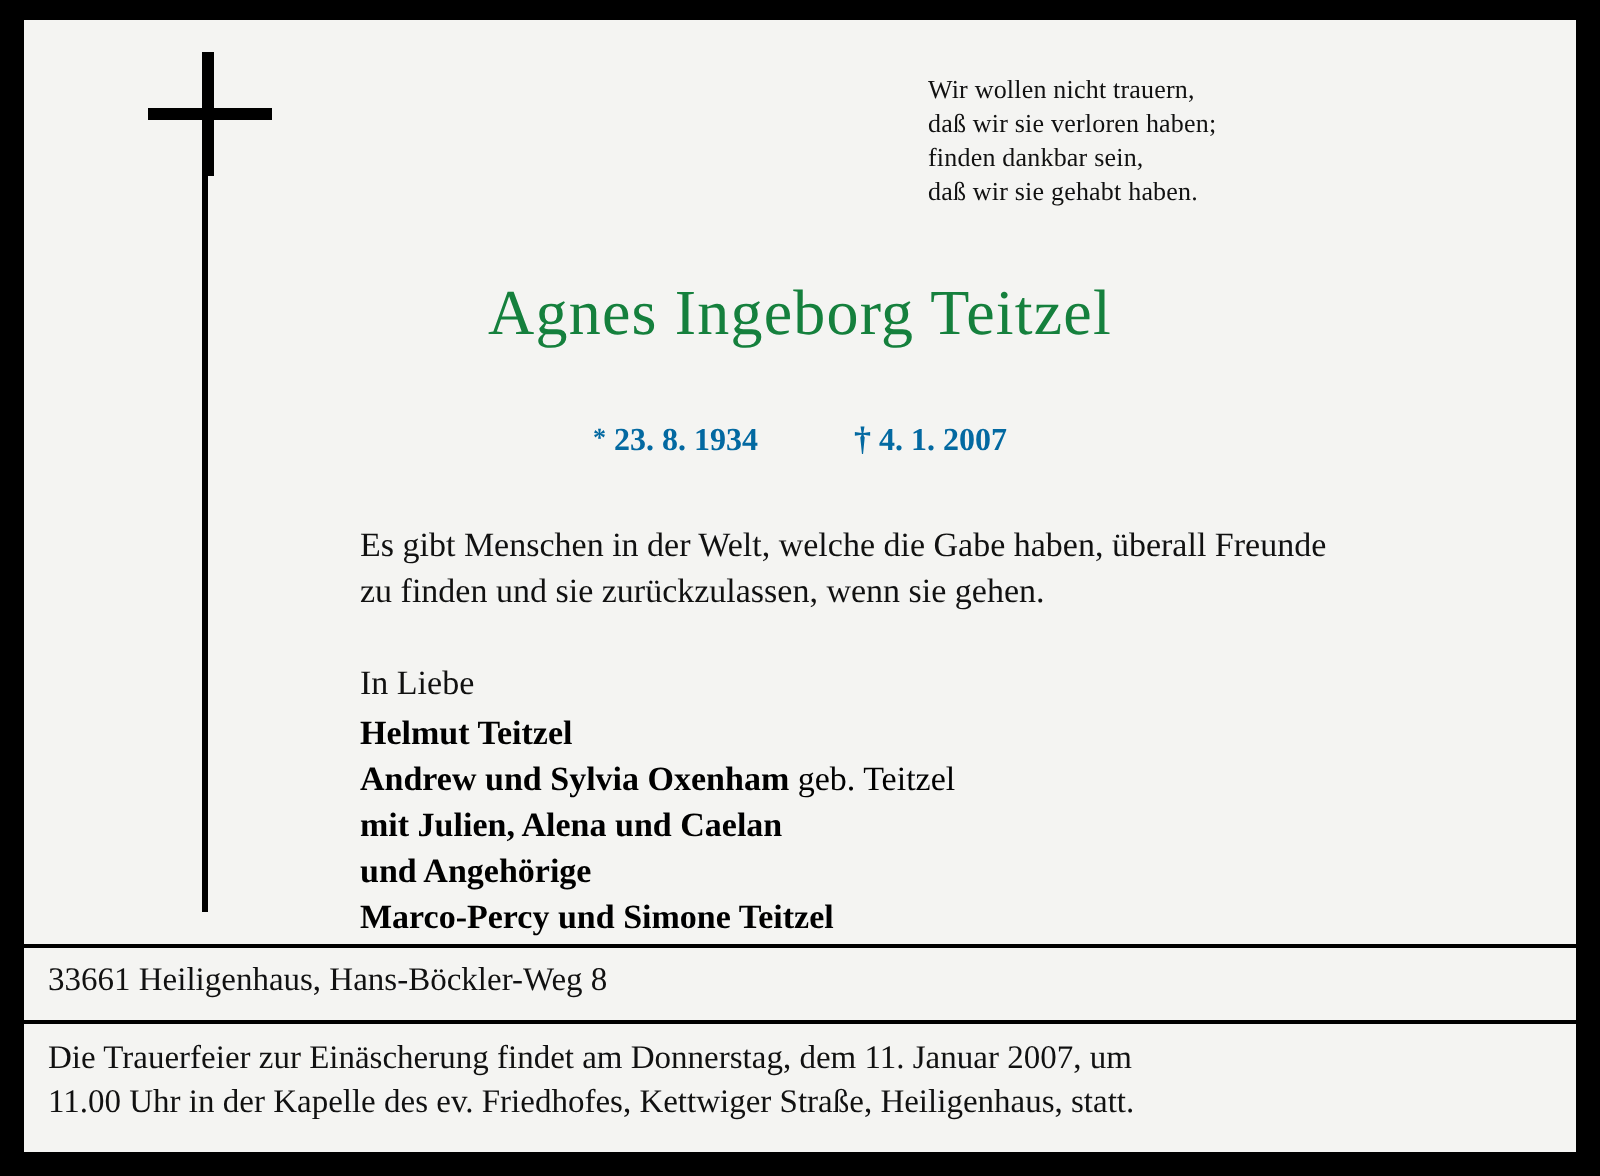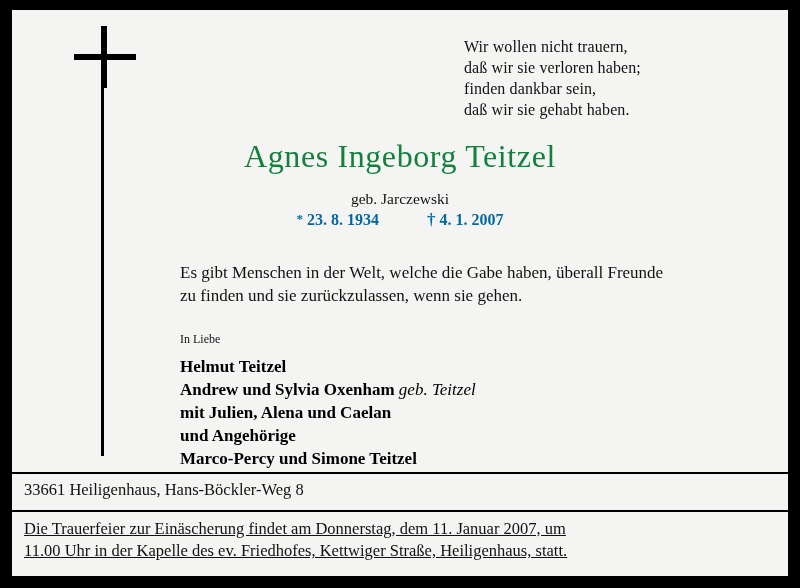--- a/index.html
+++ b/index.html
@@ -60,21 +60,21 @@
     top: 78px;
     width: 3px;
     height: 368px;
     background: #000;
   }
   
   .verse {
     position: absolute;
     left: 452px;
     top: 26px;
-    font-size: 16px;
+    font-size: 13px;
     line-height: 1.32;
     color: #111;
     letter-spacing: 0.1px;
   }
   .verse div { white-space: nowrap; }
 
   
   .name {
     position: absolute;
     left: 0;
@@ -117,33 +117,33 @@
     width: 570px;
     font-size: 17px;
     line-height: 1.35;
     color: #111;
   }
   
   .inliebe {
     position: absolute;
     left: 168px;
     top: 322px;
-    font-size: 12px;
+    font-size: 17px;
     color: #111;
   }
   .family {
     position: absolute;
     left: 168px;
     top: 345px;
     font-size: 17px;
     line-height: 1.36;
     color: #000;
   }
   .family div { font-weight: bold; white-space: nowrap; }
-  .family .reg { font-weight: normal; font-style: italic; }
+  .family .reg { font-weight: normal; }
 
   
   .hrule {
     position: absolute;
     left: 0;
     right: 0;
     top: 462px;
     height: 2px;
     background: #000;
   }
@@ -162,21 +162,20 @@
     font-size: 16.5px;
     color: #111;
   }
   .service {
     position: absolute;
     left: 12px;
     top: 508px;
     font-size: 16.5px;
     line-height: 1.36;
     color: #111;
-    text-decoration: underline;
   }
 </style>
 </head>
 <body>
 
 <div class="page">
   <div class="notice">
 
     <div class="cross">
       <div class="v"></div>
@@ -186,21 +185,20 @@
     <div class="vrule"></div>
 
     <div class="verse">
       <div>Wir wollen nicht trauern,</div>
       <div>daß wir sie verloren haben;</div>
       <div>finden dankbar sein,</div>
       <div>daß wir sie gehabt haben.</div>
     </div>
 
     <div class="name">Agnes Ingeborg Teitzel</div>
-    <div class="maiden">geb. Jarczewski</div>
 
     <div class="dates">
       <span class="star">*</span>
       <span>23. 8. 1934</span>
       <span class="gap"></span>
       <span class="dagger">†</span>
       <span>4. 1. 2007</span>
     </div>
 
     <div class="quote">

